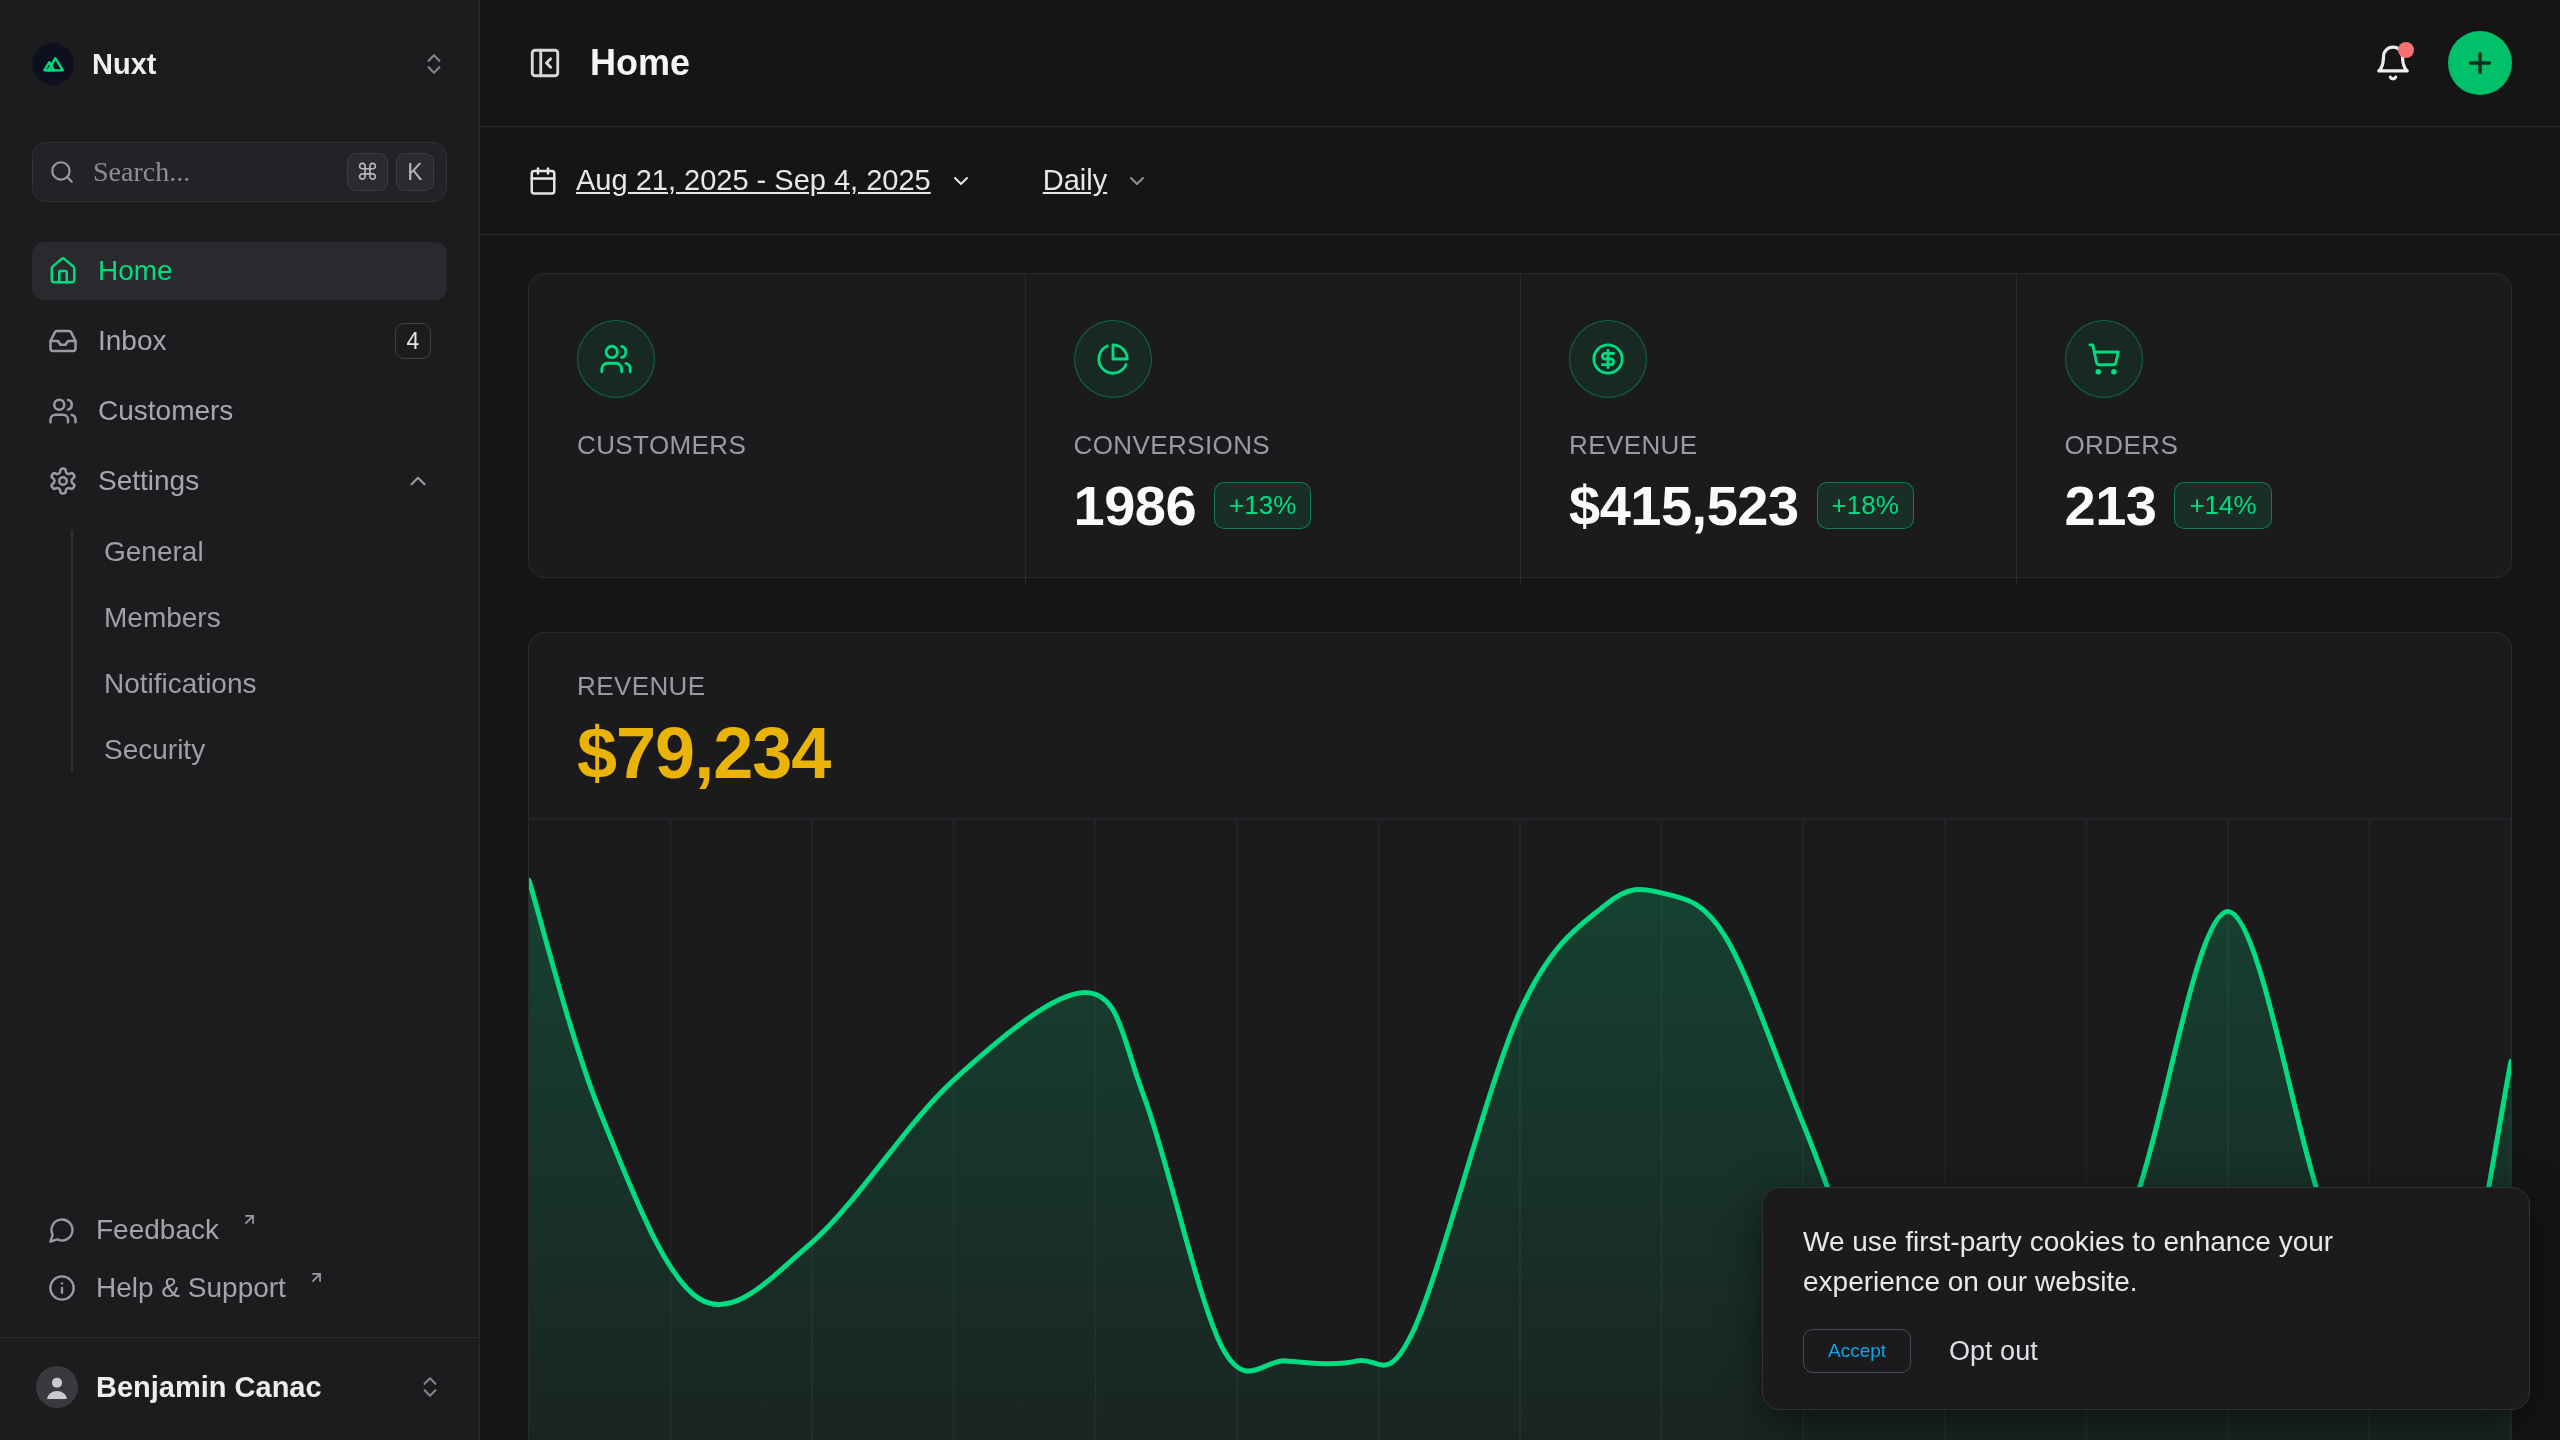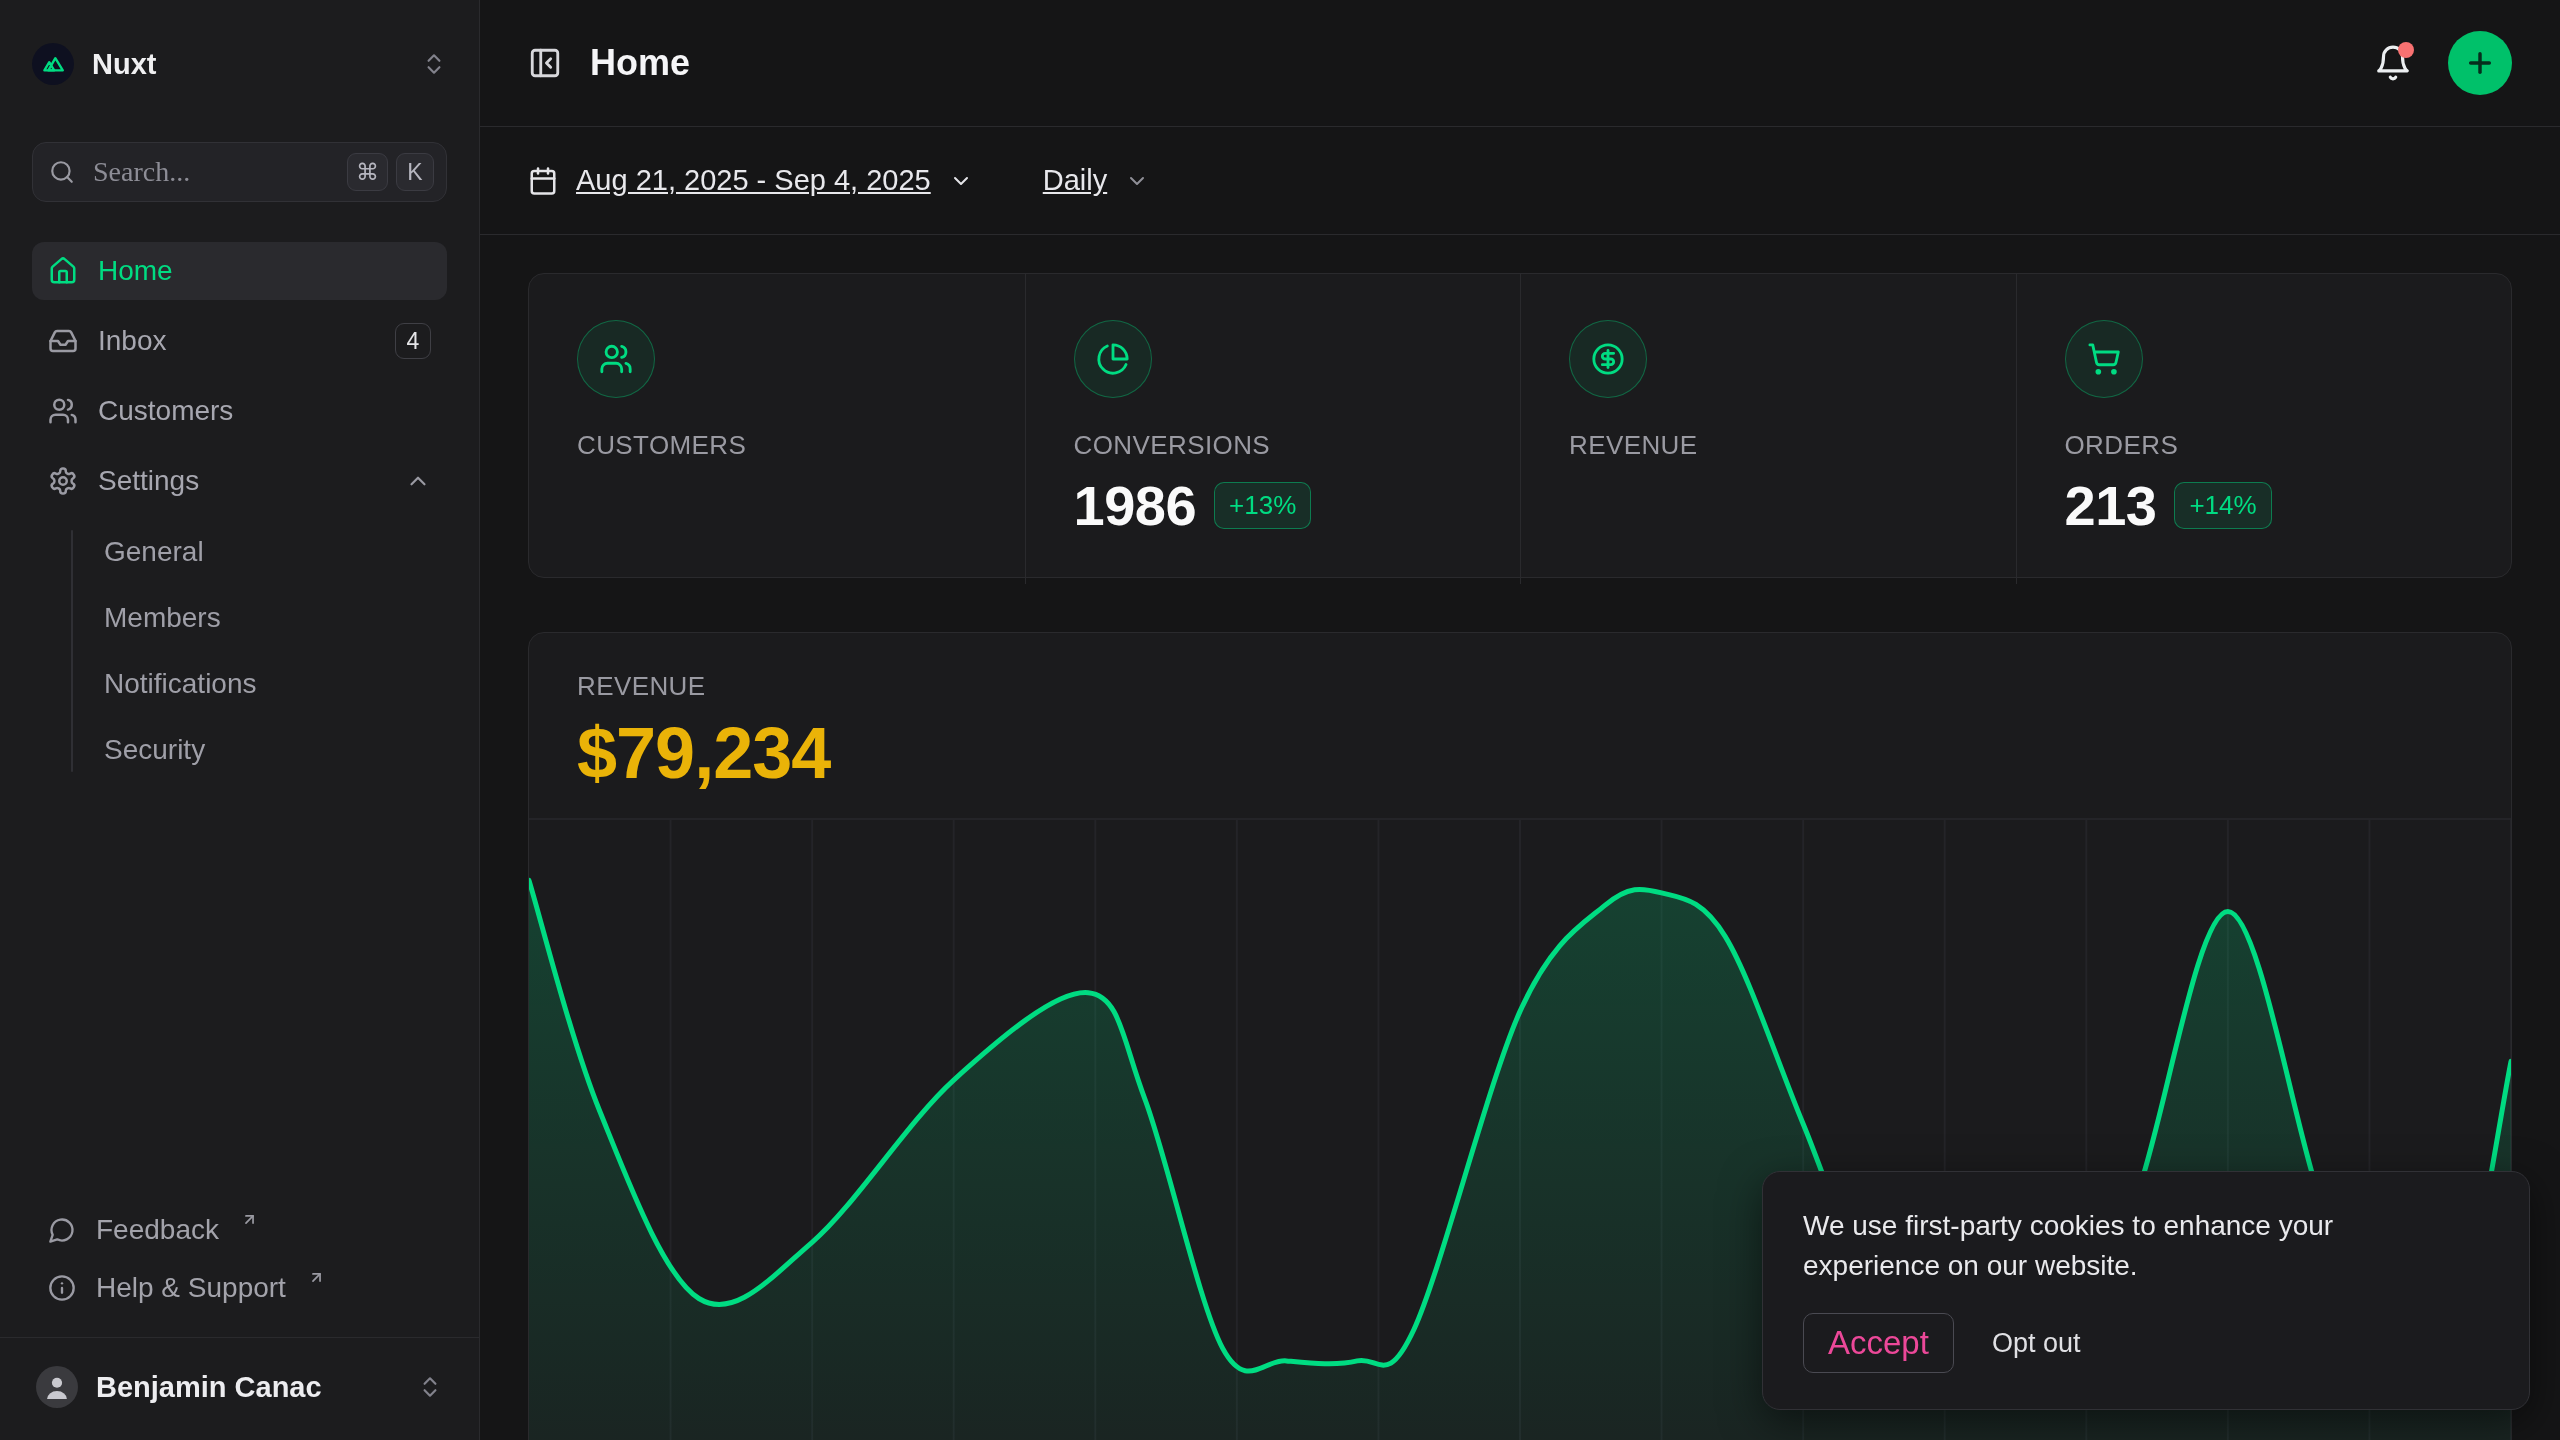--- a/index.html
+++ b/index.html
@@ -135,21 +135,21 @@
   
   .cookie{
     position:absolute;right:30px;bottom:30px;width:768px;box-sizing:border-box;
     background:#1b1b1e;border:1px solid #313136;border-radius:18px;
     padding:34px 40px 36px 40px;box-shadow:0 12px 40px rgba(0,0,0,.5);z-index:50;
   }
   .cookie-msg{font-size:28px;line-height:1.45;color:#e9e9ec;max-width:590px;}
   .cookie-actions{margin-top:26px;display:flex;align-items:center;gap:38px;}
   .accept-btn{
     background:transparent;border:1px solid #4a4a52;border-radius:10px;
-    color:#ec4899;font-size:33px;font-weight:500;padding:10px 24px;cursor:pointer;
+    color:#0ea5e9;font-size:19px;font-weight:500;padding:10px 24px;cursor:pointer;
     font-family:inherit;
   }
   .optout-btn{background:none;border:none;color:#e0e0e4;font-size:27px;font-weight:500;cursor:pointer;font-family:inherit;padding:0;}
 
   .ic{flex:none;}
   svg.defs{position:absolute;width:0;height:0;overflow:hidden;}
 </style>
 </head>
 <body>
 
@@ -445,20 +445,24 @@
             <span class="delta-badge">+13%</span>
           </div>
         </div>
         <div class="stat">
           <span class="stat-ic">
               <svg class="ic" width="34" height="34">
                 <use href="#i-dollar"></use>
               </svg>
             </span>
           <div class="stat-label">REVENUE</div>
+          <div class="stat-valrow">
+            <span class="stat-value">$415,523</span>
+            <span class="delta-badge">+18%</span>
+          </div>
         </div>
         <div class="stat">
           <span class="stat-ic">
               <svg class="ic" width="34" height="34">
                 <use href="#i-cart"></use>
               </svg>
             </span>
           <div class="stat-label">ORDERS</div>
           <div class="stat-valrow">
             <span class="stat-value">213</span>

